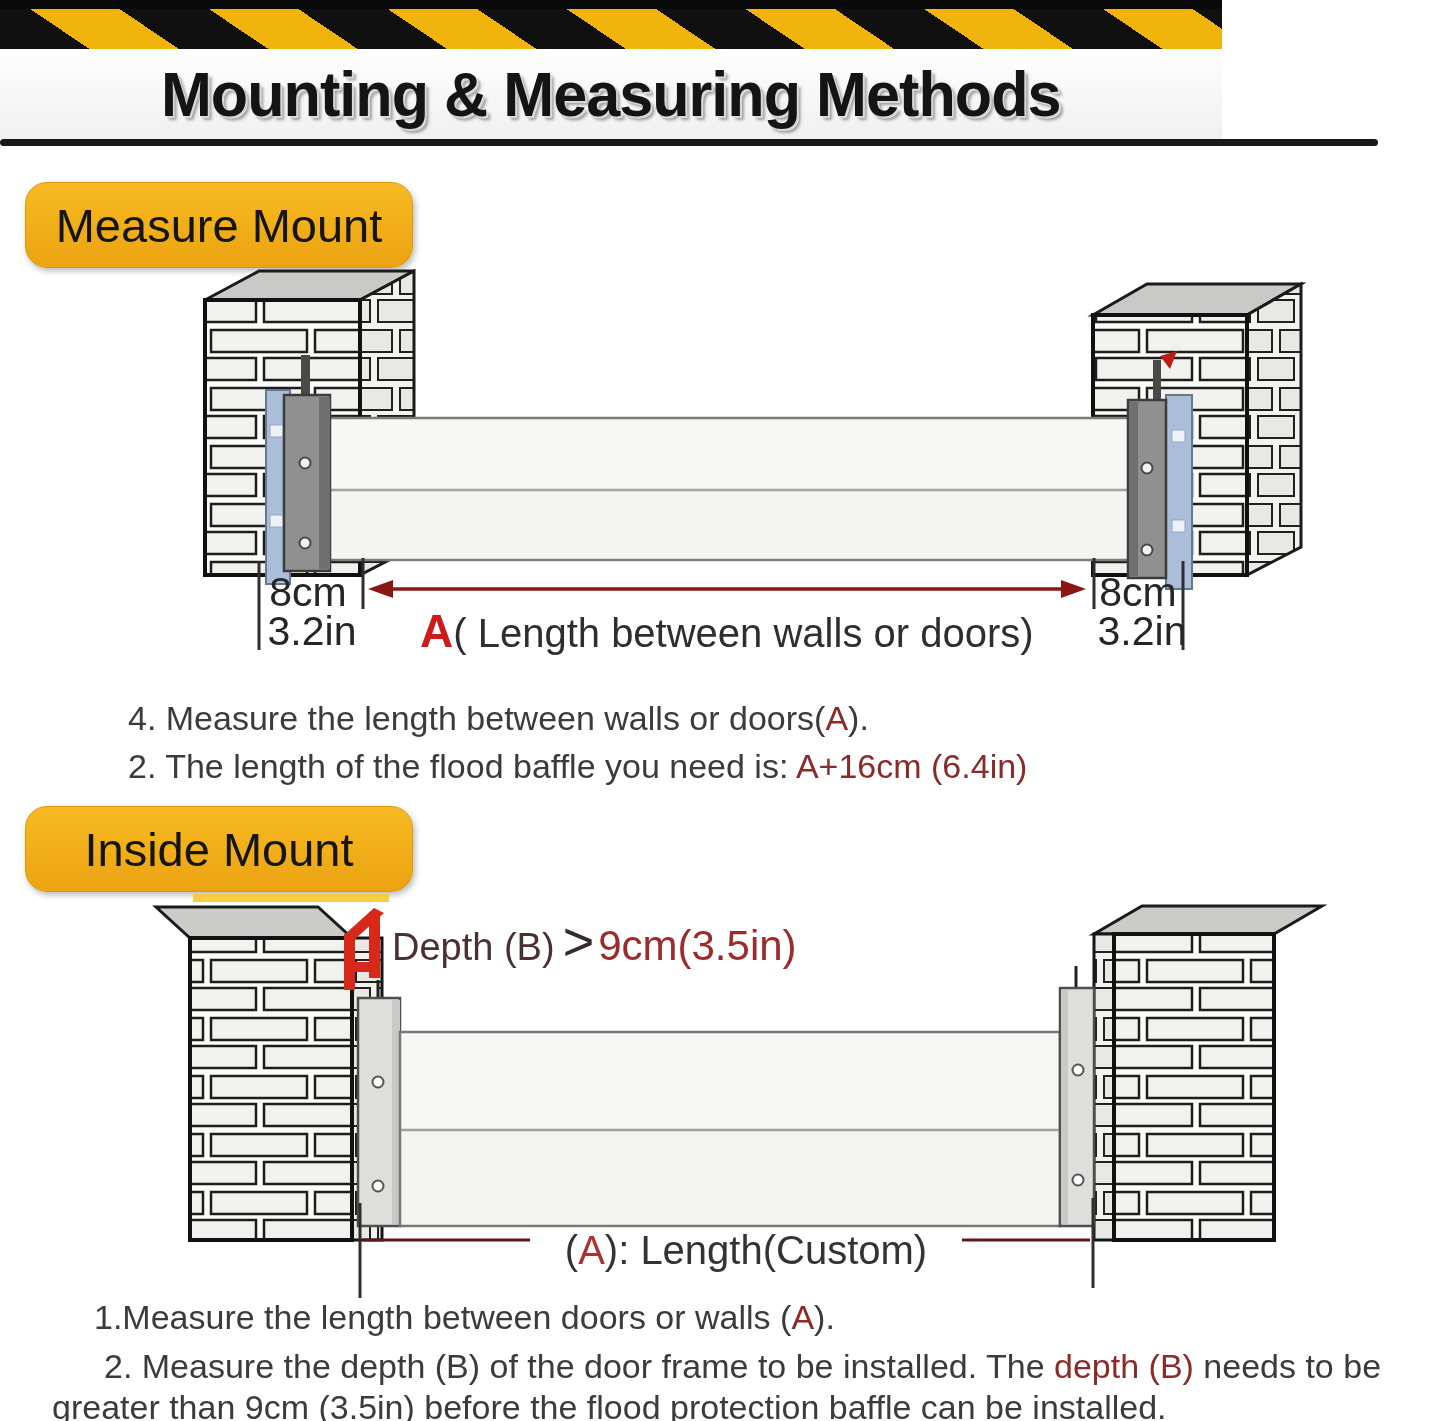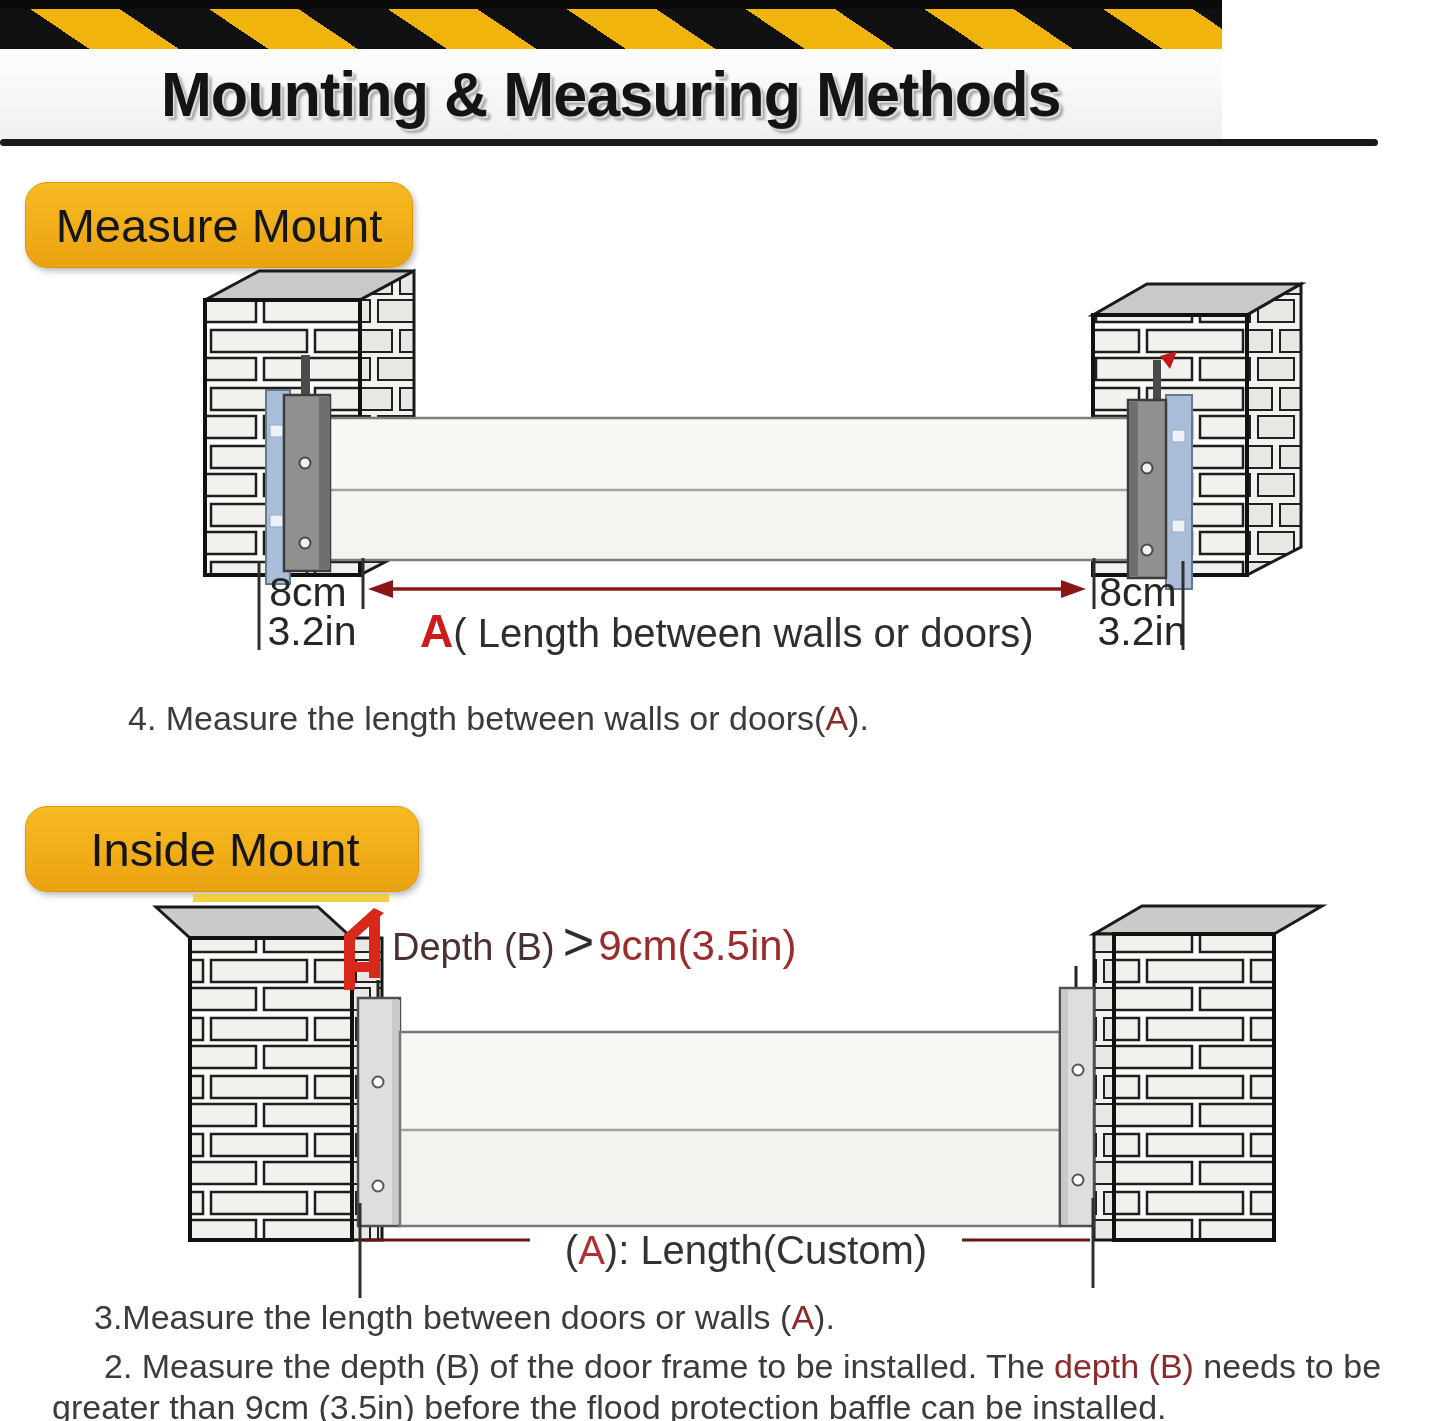--- a/index.html
+++ b/index.html
@@ -14,21 +14,21 @@
   .title{margin:0;font-size:63px;font-weight:700;letter-spacing:-1px;color:#141414;
          transform:scaleX(0.97);text-shadow:2px 2px 0 #d9d9d9,4px 4px 3px rgba(0,0,0,0.35);}
   .banner-rule{height:7px;width:1378px;margin:0 auto;background:#181818;border-radius:4px;}
 
   
   .badge{position:absolute;left:25px;width:386px;height:84px;border-radius:22px;
          background:linear-gradient(180deg,#f7ba22,#eba311);border:1px solid #d89a0c;
          box-shadow:2px 3px 6px rgba(0,0,0,0.28);display:flex;align-items:center;justify-content:center;
          font-size:47px;color:#151515;}
   .badge.outside{top:182px;}
-  .badge.inside{top:806px;padding-left:6px;}
+  .badge.inside{top:806px;}
   .badge-smear{position:absolute;left:193px;top:894px;width:196px;height:8px;background:#f2ca2f;opacity:.9;}
 
   
   #diagram-outside{position:absolute;left:0;top:268px;}
   #diagram-inside{position:absolute;left:0;top:898px;}
   svg text{font-family:"Liberation Sans", sans-serif;}
   .dim{font-size:41px;fill:#262626;}
   .lbl{font-size:40px;fill:#2e2e2e;}
   .lblA{font-size:46px;font-weight:bold;fill:#cf1a1a;}
   .depth-name{font-size:38px;fill:#4a3030;}
@@ -136,20 +136,21 @@
       <text class="dim" x="308" y="338" text-anchor="middle">8cm</text>
       <text class="dim" x="312" y="377" text-anchor="middle">3.2in</text>
       <text class="dim" x="1138" y="338" text-anchor="middle">8cm</text>
       <text class="dim" x="1142" y="377" text-anchor="middle">3.2in</text>
       <text x="420" y="379"><tspan class="lblA">A</tspan><tspan class="lbl">( Length between walls or doors)</tspan></text>
     </g>
   </svg>
 
   <div class="steps-a">
     <div class="step"><span>4. Measure the length between walls or doors(</span><span class="em">A</span><span>).</span></div>
+    <div class="step"><span>2. The length of the flood baffle you need is: </span><span class="em">A+16cm (6.4in)</span><span></span></div>
   </div>
 
   <div class="badge inside">
     <span>Inside Mount</span>
   </div>
   <div class="badge-smear"></div>
 
   <svg id="diagram-inside" width="1445" height="405" viewBox="0 0 1445 405">
     <defs>
       <pattern id="brickB" width="104" height="58" patternUnits="userSpaceOnUse">
@@ -212,17 +213,17 @@
     <g>
       <line x1="360" y1="305" x2="360" y2="400" stroke="#2e2e2e" stroke-width="3"></line>
       <line x1="1093" y1="300" x2="1093" y2="390" stroke="#2e2e2e" stroke-width="3"></line>
       <line x1="363" y1="342" x2="530" y2="342" stroke="#5e1818" stroke-width="3"></line>
       <line x1="962" y1="342" x2="1090" y2="342" stroke="#5e1818" stroke-width="3"></line>
       <text x="746" y="366" text-anchor="middle"><tspan class="len-dark">(</tspan><tspan class="len-a">A</tspan><tspan class="len-dark">): Length(Custom)</tspan></text>
     </g>
   </svg>
 
   <div class="steps-b">
-    <p class="s1"><span>3.Measure the length between doors or walls (</span><span class="em">A</span><span>).</span></p>
+    <p class="s1"><span>1.Measure the length between doors or walls (</span><span class="em">A</span><span>).</span></p>
     <p class="s2"><span>2. Measure the depth (B) of the door frame to be installed. The </span><span class="em">depth (B)</span><span> needs to be greater than 9cm (3.5in) before the flood protection baffle can be installed.</span></p>
   </div>
 
 </div>
 
 </body></html>

